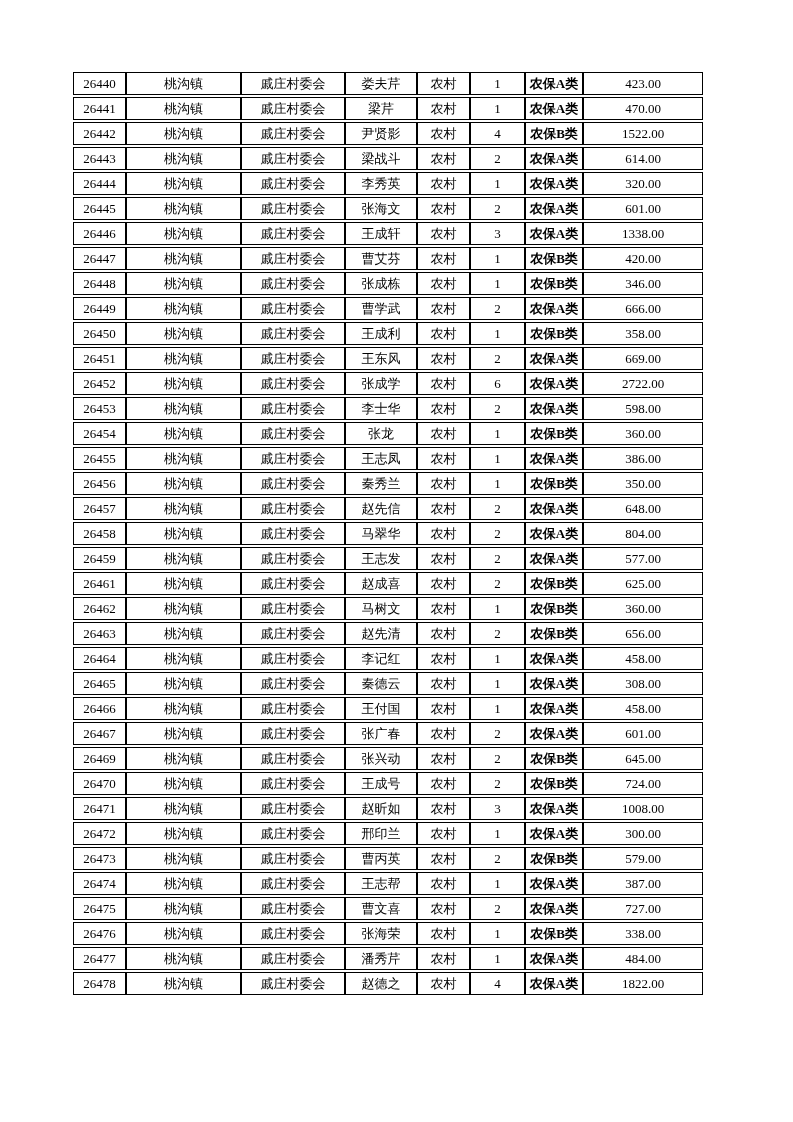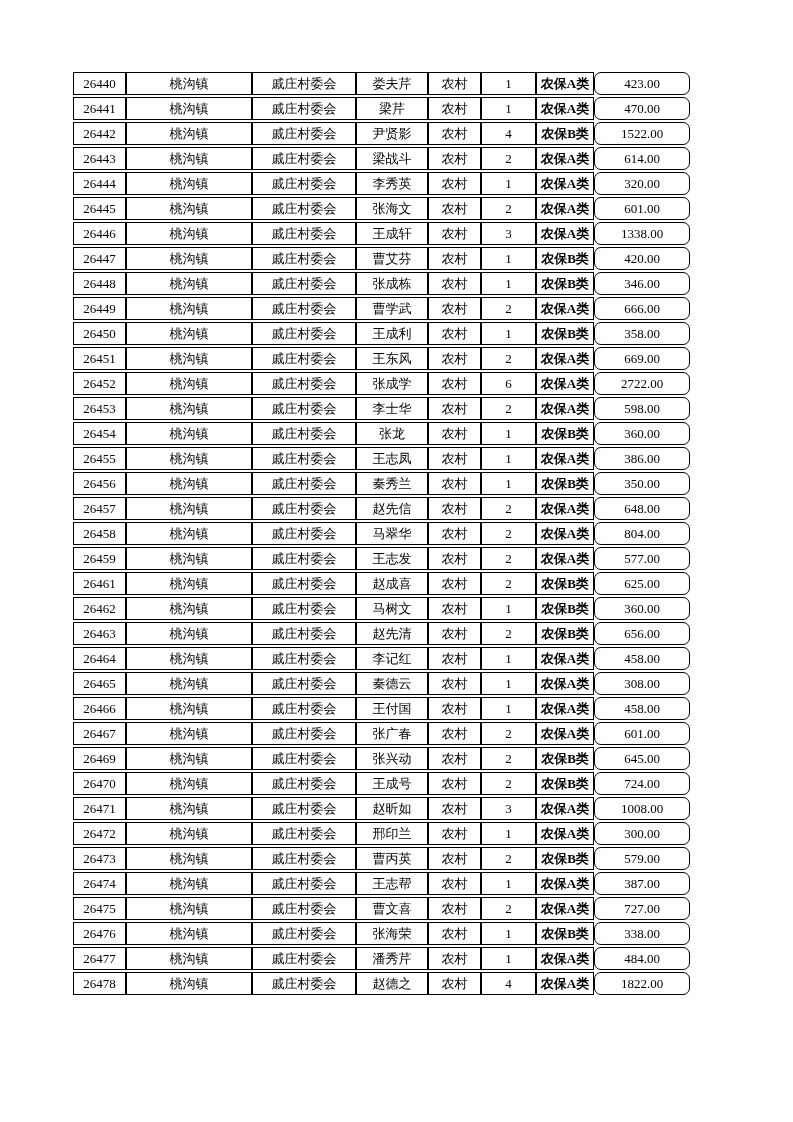--- a/index.html
+++ b/index.html
@@ -35,27 +35,27 @@
     height: 23px;
     padding: 0;
     text-align: center;
     vertical-align: middle;
     font-size: 13px;
     line-height: 21px;
     white-space: nowrap;
     overflow: hidden;
   }
   .c-id      { width: 53px;  }
-  .c-town    { width: 126px; }
+  .c-town    { width: 115px; }
   .c-village { width: 104px; }
   .c-name    { width: 72px;  }
   .c-res     { width: 53px;  }
   .c-count   { width: 55px;  font-size: 12px; }
   .c-cat     { width: 58px;  font-size: 12px; font-weight: bold; }
-  .c-amt     { width: 96px; border-radius: 7px;  }
+  .c-amt     { width: 120px;  }
 </style>
 </head>
 <body>
 
 <div class="page">
   <table class="roster">
     <tbody>
   <tr>
     <td class="c-id">26440</td>
     <td class="c-town">桃沟镇</td>

